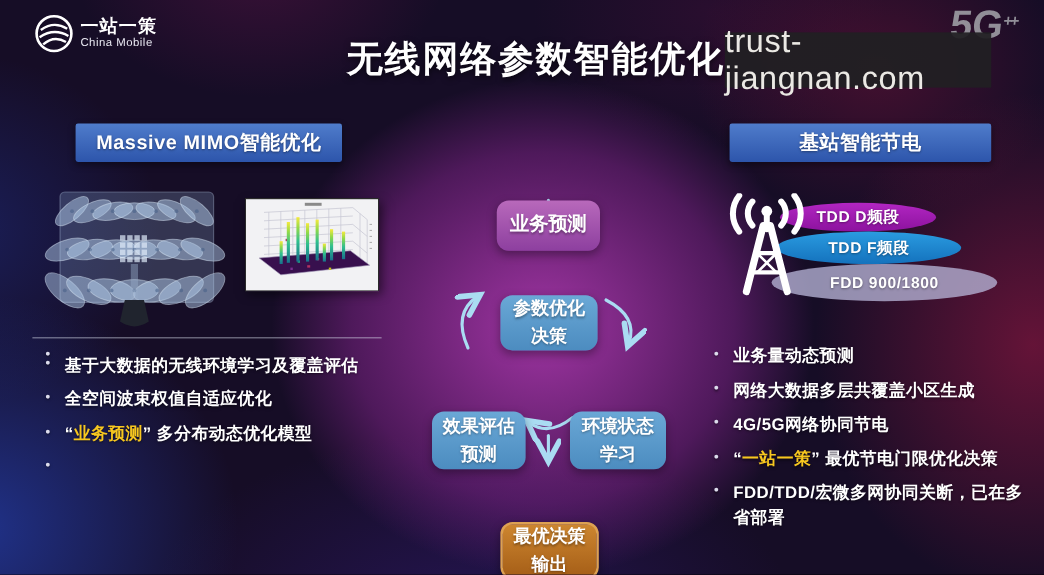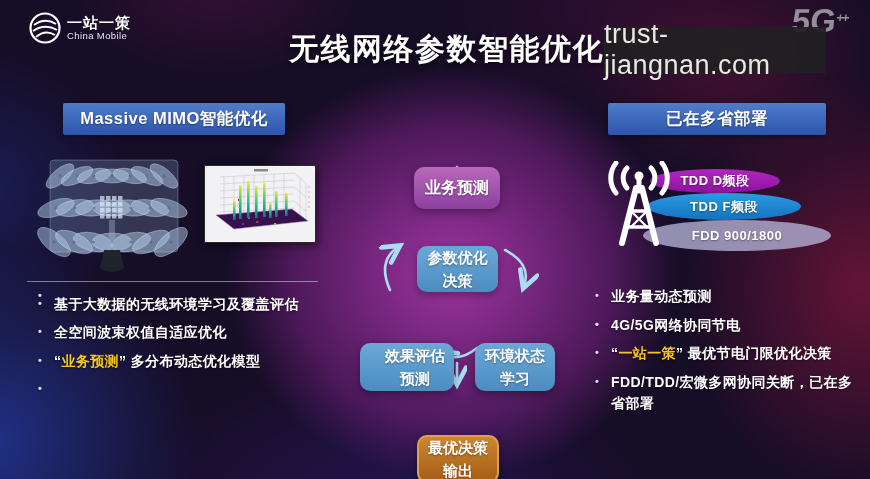--- a/index.html
+++ b/index.html
@@ -63,21 +63,21 @@
     white-space:pre-line;line-height:1.55;
     box-shadow:0 3px 8px rgba(0,0,0,0.35);text-shadow:0 1px 2px rgba(0,0,0,0.35);margin-top:48px;
   }
   .n-business{left:414px;top:119px;width:86px;height:42px;font-size:16px;
     background:linear-gradient(180deg,#b869bb 0%,#8d3f9f 100%);}
   .n-param{left:417px;top:198px;width:81px;height:46px;
     background:linear-gradient(180deg,#6aa8d6 0%,#4c8cc0 100%);}
   .n-env{left:475px;top:295px;width:80px;height:48px;
     background:linear-gradient(180deg,#6aa8d6 0%,#4c8cc0 100%);}
   .n-effect{left:360px;top:295px;width:78px;height:48px;
-    background:linear-gradient(180deg,#6aa8d6 0%,#4c8cc0 100%);padding-left:16px;}
+    background:linear-gradient(180deg,#6aa8d6 0%,#4c8cc0 100%);}
   .n-output{left:417px;top:387px;width:82px;height:48px;
     background:linear-gradient(180deg,#cd8630 0%,#a55e17 100%);
     border:2px solid #dda152;box-sizing:border-box;}
   .arrows{left:0;top:0;pointer-events:none;}
   
   .band{border-radius:50%;display:flex;align-items:center;justify-content:center;
     font-size:13px;font-weight:700;letter-spacing:0.5px;text-shadow:0 1px 2px rgba(0,0,0,0.4);}
   .band-d{left:650px;top:169px;width:130px;height:24px;
     background:linear-gradient(180deg,#b226c2 0%,#8c129e 100%);z-index:1;}
   .band-f{left:647px;top:193px;width:154px;height:27px;
@@ -248,21 +248,21 @@
   <div class="abs flow-node n-business">业务预测</div>
   <div class="abs flow-node n-param">参数优化
 决策</div>
   <div class="abs flow-node n-env">环境状态
 学习</div>
   <div class="abs flow-node n-effect">效果评估
 预测</div>
   <div class="abs flow-node n-output">最优决策
 输出</div>
 
-  <div class="abs pill pill-right">已在多省部署</div>
+  <div class="abs pill pill-right">基站智能节电</div>
 
   <svg class="abs tower" width="78" height="88" viewBox="0 0 78 88">
     <g stroke="#fff" fill="none" stroke-linecap="round">
       <circle cx="39" cy="15" r="4.5" fill="#fff" stroke="none"></circle>
       <line x1="39" y1="19" x2="39" y2="30" stroke-width="5"></line>
       <path d="M36,27 L22,82" stroke-width="6"></path>
       <path d="M42,27 L56,82" stroke-width="6"></path>
       <path d="M31,50 L47,50" stroke-width="3.5"></path>
       <path d="M27,66 L51,66" stroke-width="3.5"></path>
       <path d="M31,50 L47,66 M47,50 L31,66" stroke-width="2.2"></path>
@@ -272,19 +272,19 @@
       <path d="M62,2 A24,24 0 0,1 62,32" stroke-width="5"></path>
     </g>
   </svg>
 
   <div class="abs band band-d">TDD D频段</div>
   <div class="abs band band-f">TDD F频段</div>
   <div class="abs band band-fdd">FDD 900/1800</div>
 
   <ul class="abs bullets bullets-right">
     <li><span class="dot">•</span><span>业务量动态预测</span></li>
-    <li><span class="dot">•</span></li>
+    <li><span class="dot">•</span><span>网络大数据多层共覆盖小区生成</span></li>
     <li><span class="dot">•</span><span>4G/5G网络协同节电</span></li>
     <li><span class="dot">•</span><span>“</span><span class="hl">一站一策</span><span>” 最优节电门限优化决策</span></li>
     <li><span class="dot">•</span><span>FDD/TDD/宏微多网协同关断，已在多省部署</span></li>
   </ul>
 
 </div>
 
 </body></html>

